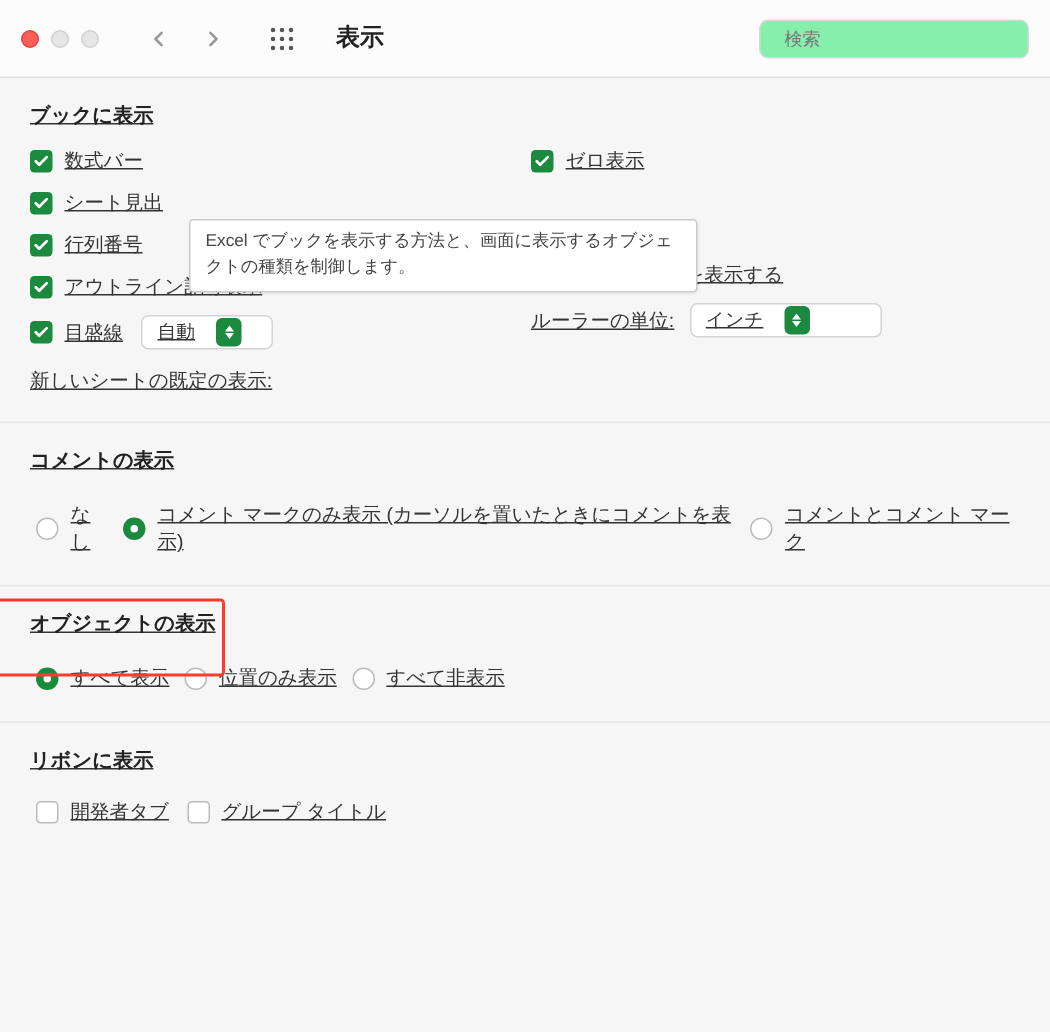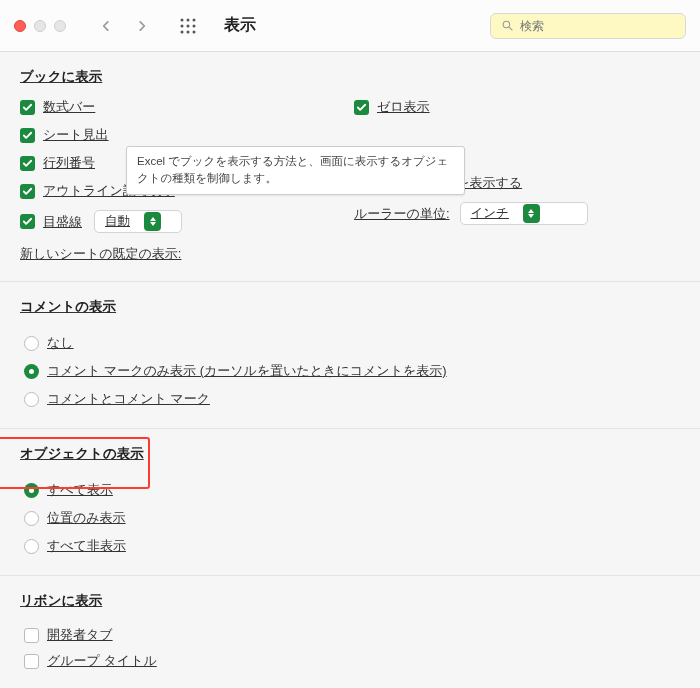--- a/index.html
+++ b/index.html
@@ -30,25 +30,25 @@
     width: 28px; height: 28px; display: flex; align-items: center; justify-content: center;
     color: #999; cursor: pointer;
   }
   .nav-btn svg { width: 14px; height: 14px; }
   .grid-btn { margin-left: 10px; color: #555; }
   .grid-btn svg { width: 18px; height: 18px; }
   .title { font-size: 16px; font-weight: 600; margin-left: 14px; color: #222; }
   .search-wrap {
     margin-left: auto;
     display: flex; align-items: center;
-    background: #fef9c3;
+    background: #86efac;
     border: 1px solid #d8d8d8;
     border-radius: 6px;
     padding: 4px 10px;
-    width: 196px;
+    width: 180px;
     height: 26px;
   }
   .search-wrap svg { width: 13px; height: 13px; color: #999; margin-right: 6px; }
   .search-input {
     border: none; outline: none; background: transparent;
     font-size: 12px; color: #555; flex: 1;
   }
   .content { padding: 0; position: relative; }
   .section { padding: 16px 20px 18px; border-bottom: 1px solid #e4e4e4; text-decoration: underline; }
   .section-title { font-weight: 600; font-size: 13.5px; margin-bottom: 12px; color: #222; }
@@ -103,21 +103,21 @@
     color: #444;
     box-shadow: 0 1px 2px rgba(0,0,0,0.08);
     z-index: 10;
   }
   .highlight-box {
     position: absolute;
     border: 2.5px solid #ff3b30;
     border-radius: 3px;
     pointer-events: none;
   }
-  .radio-group { display: flex; flex-direction: column; gap: 6px; margin-top: 16px; }
+  .radio-group { display: flex; flex-direction: row; gap: 6px; margin-top: 16px; }
   .ruler-row { display: flex; align-items: center; gap: 10px; text-align: right; }
 </style>
 </head>
 <body>
 
 <div class="titlebar">
   <div class="traffic-lights">
     <div class="tl tl-close"></div>
     <div class="tl tl-min"></div>
     <div class="tl tl-max"></div>

